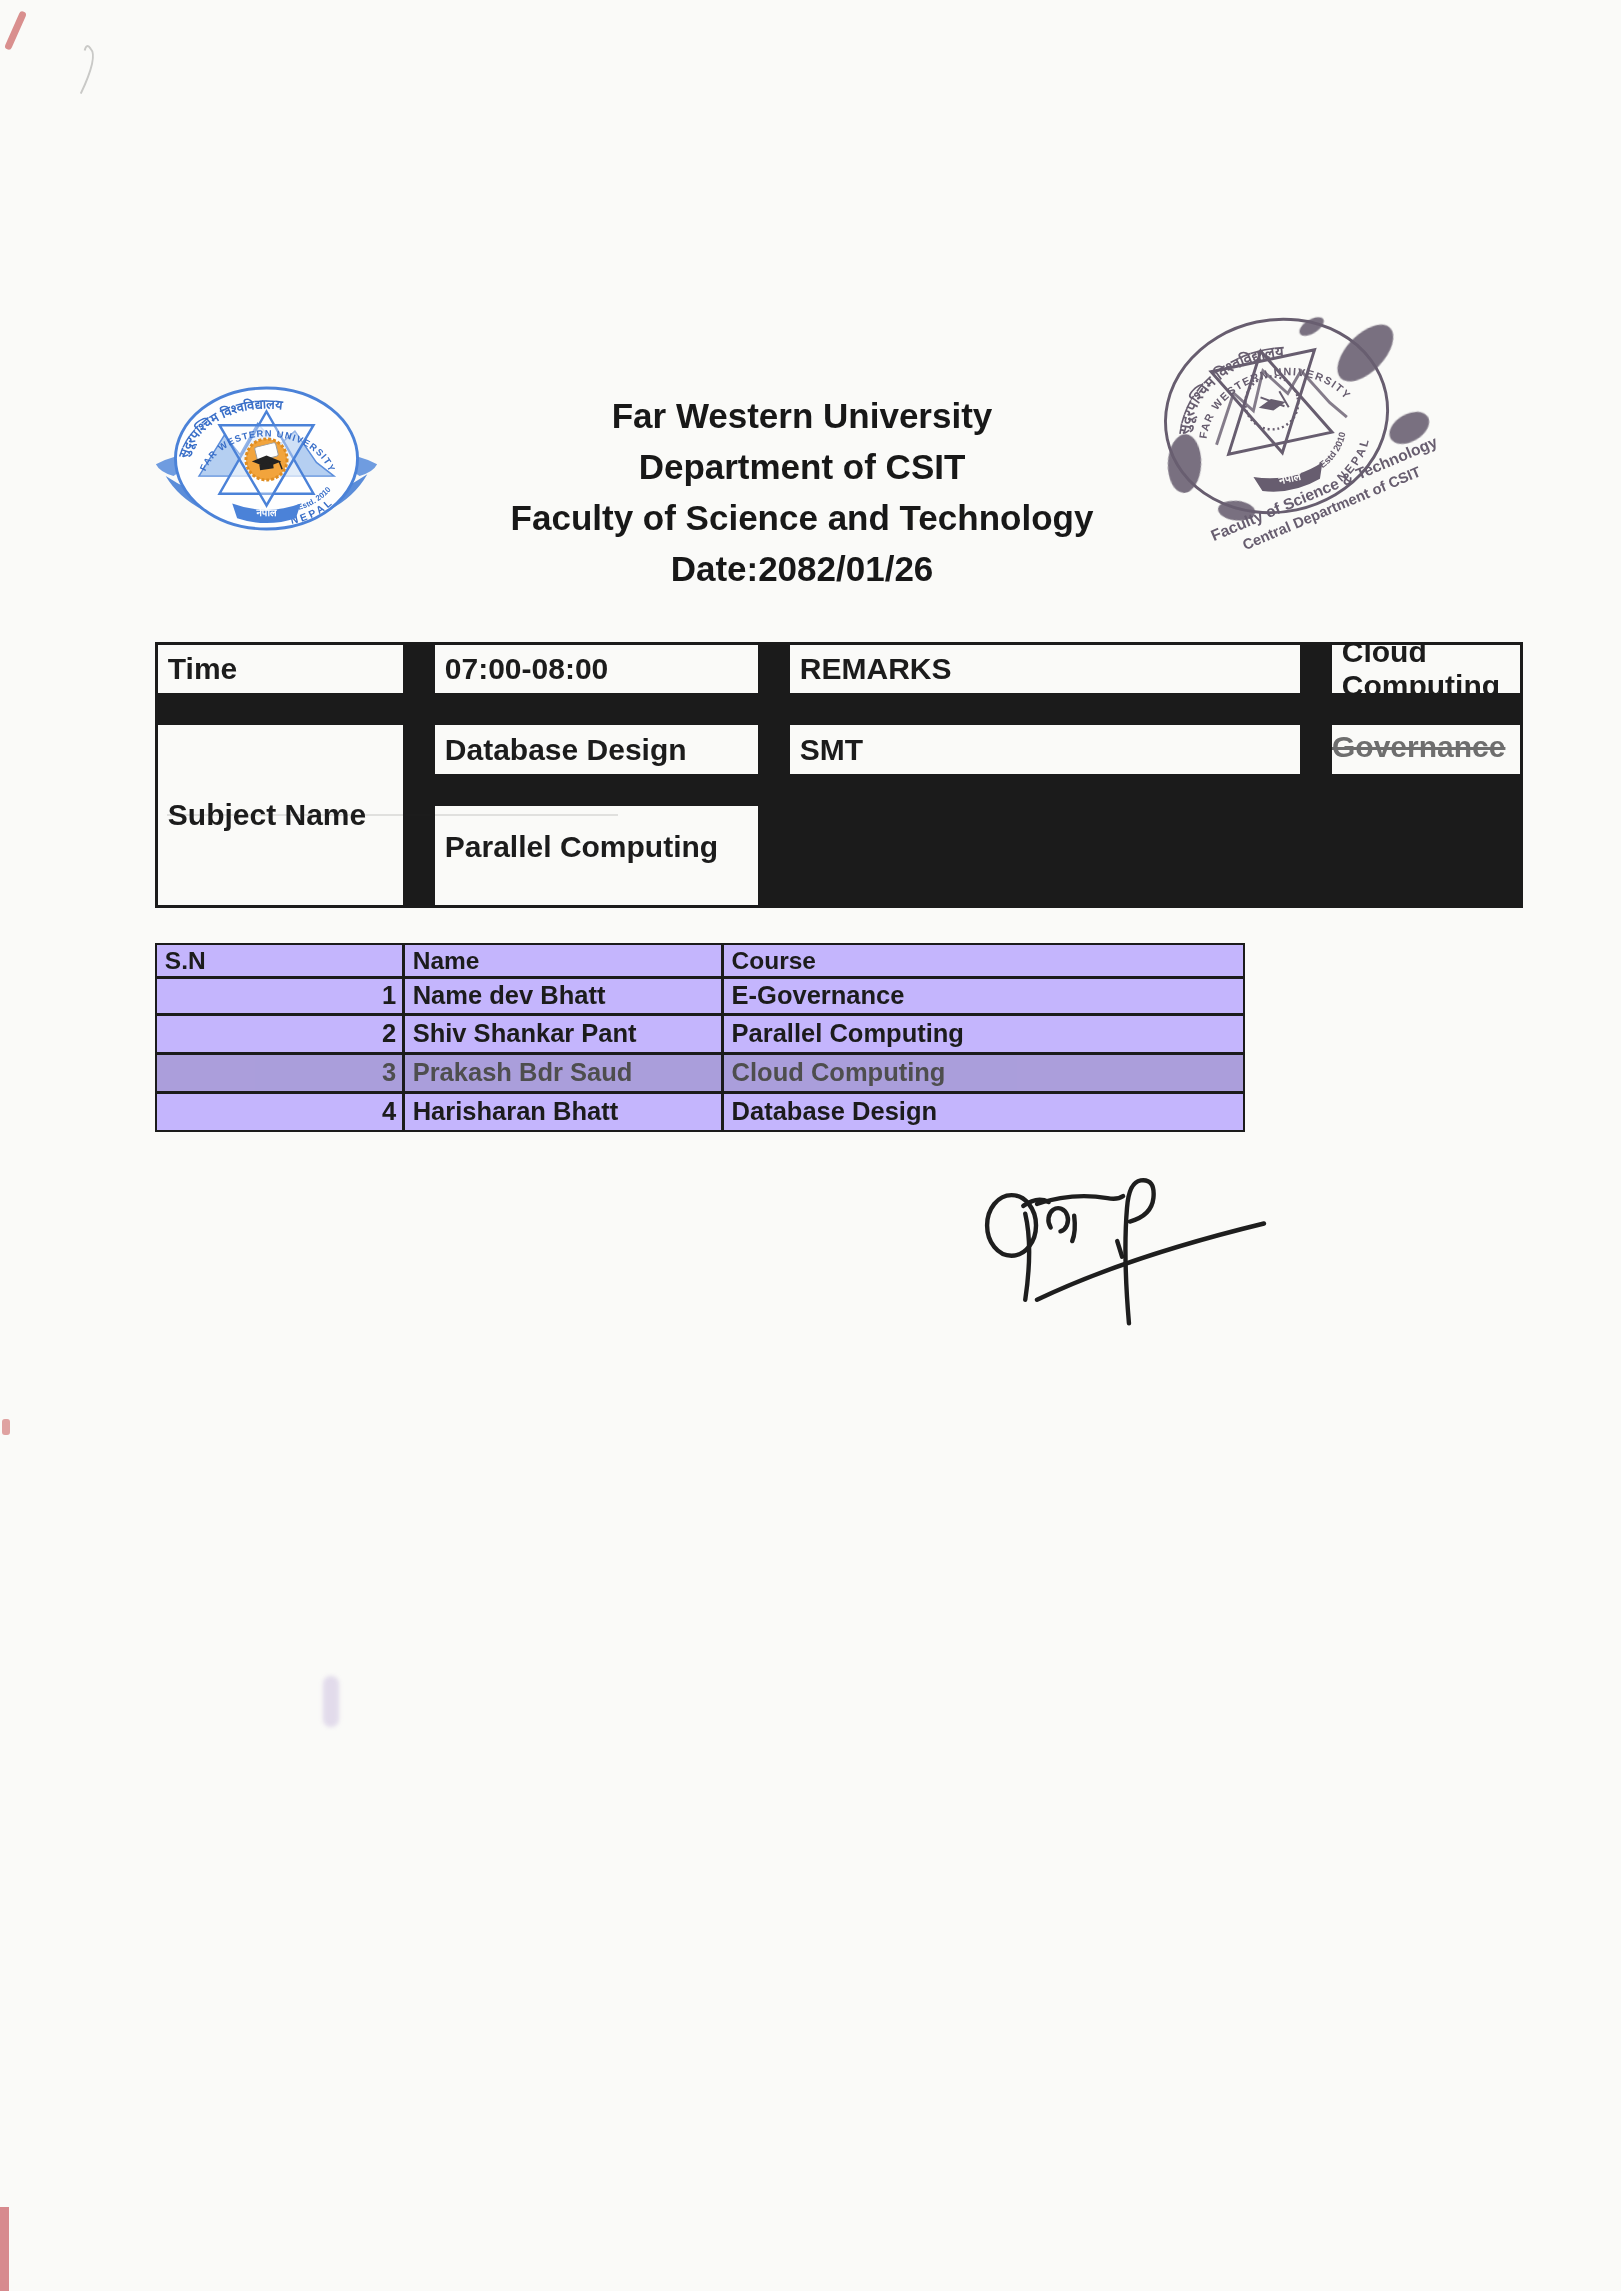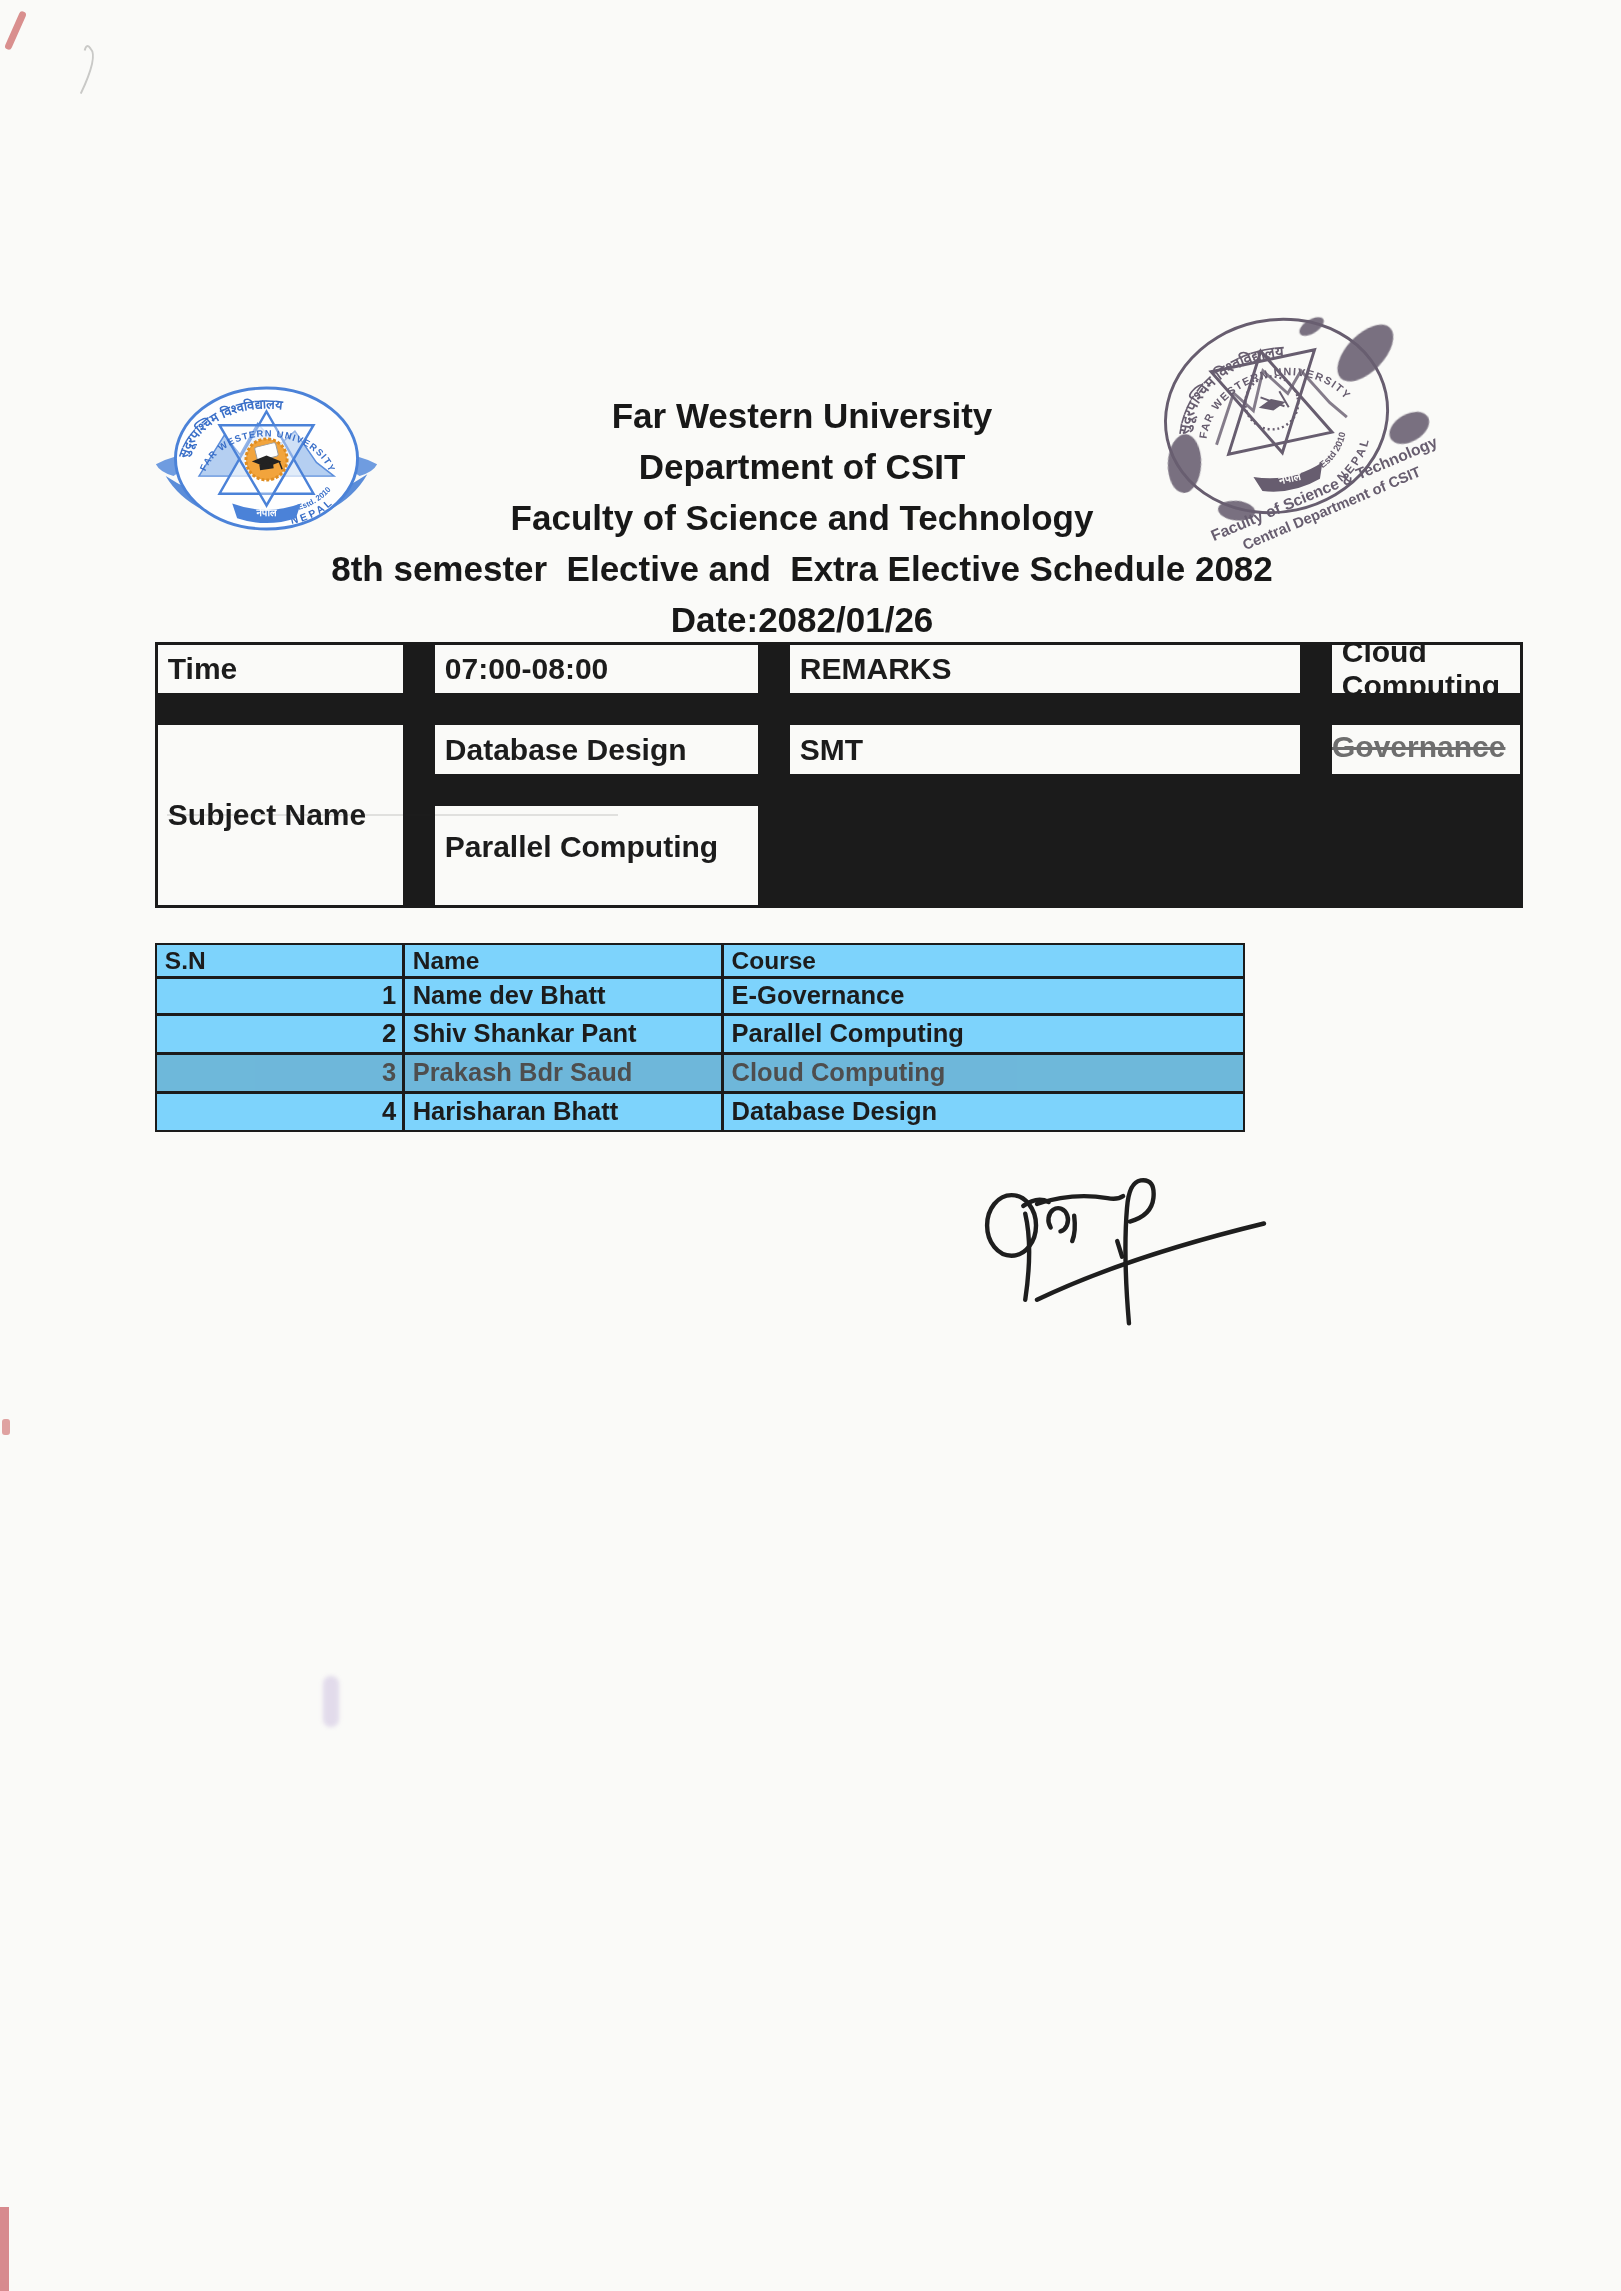--- a/index.html
+++ b/index.html
@@ -14,21 +14,21 @@
         grid-template-rows:48px 49px 99px;border:3.9px solid #1b1b1b;gap:32px;}
   .tbl2{left:155px;top:943px;grid-template-columns:245px 316px 519px;
         grid-template-rows:31px 34px 36px 36px 36px;border:2.9px solid #1b1b1b;}
   .c{background:#fafaf8;display:flex;align-items:center;padding-left:9.8px;
      font-weight:bold;font-size:30px;color:#1c1c1c;overflow:hidden;}
   .c-subject{grid-row:2/4;}
   .c-egov{justify-content:center;align-items:flex-end;padding-bottom:9.8px;
           color:#6e6e6e;text-decoration:line-through;padding-left:0;}
   .c-par{padding-bottom:17.6px;}
   .c-wtf{align-items:flex-end;padding-bottom:7.8px;color:#767676;}
-  .a{background:#7dd3fc;display:flex;align-items:center;padding-left:7.8px;
+  .a{background:#c4b5fd;display:flex;align-items:center;padding-left:7.8px;
      font-weight:bold;font-size:25.5px;color:#1c1c1c;overflow:hidden;}
   .a-h{font-size:24.5px;}
   .a-sn{justify-content:flex-end;padding-right:5.9px;padding-left:0;}
   .a-faded{color:#585858;opacity:.85;}
   
   .artifact{position:absolute;pointer-events:none;}
   .red-tick{left:11.8px;top:9.8px;width:6.9px;height:41px;background:rgba(190,55,55,.55);
             transform:rotate(24deg);border-radius:3.9px;}
   .red-dot{left:2px;top:1419px;width:7.8px;height:15.7px;background:rgba(190,55,55,.45);border-radius:2.9px;}
   .red-strip{left:0;top:2207px;width:8.8px;height:84px;background:rgba(185,45,55,.55);}
@@ -139,21 +139,20 @@
     <g transform="translate(58,234) rotate(-23)" fill="#564b5f">
       <text x="0" y="0" font-size="16" font-weight="bold">Faculty of Science &amp; Technology</text>
       <text x="26" y="21" font-size="15" font-weight="bold">Central Department of CSIT</text>
     </g>
   </svg>
 
   <div class="hdr">
     <div class="hdr-line">Far Western University</div>
     <div class="hdr-line">Department of CSIT</div>
     <div class="hdr-line">Faculty of Science and Technology</div>
-    <div class="hdr-line">8th semester  Elective and  Extra Elective Schedule 2082</div>
     <div class="hdr-line">Date:2082/01/26</div>
   </div>
 
   <div class="tbl tbl1">
     <div class="c">Time</div>
     <div class="c">07:00-08:00</div>
     <div class="c">REMARKS</div>
 
     <div class="c c-subject">Subject Name</div>
     <div class="c">Cloud Computing</div>

